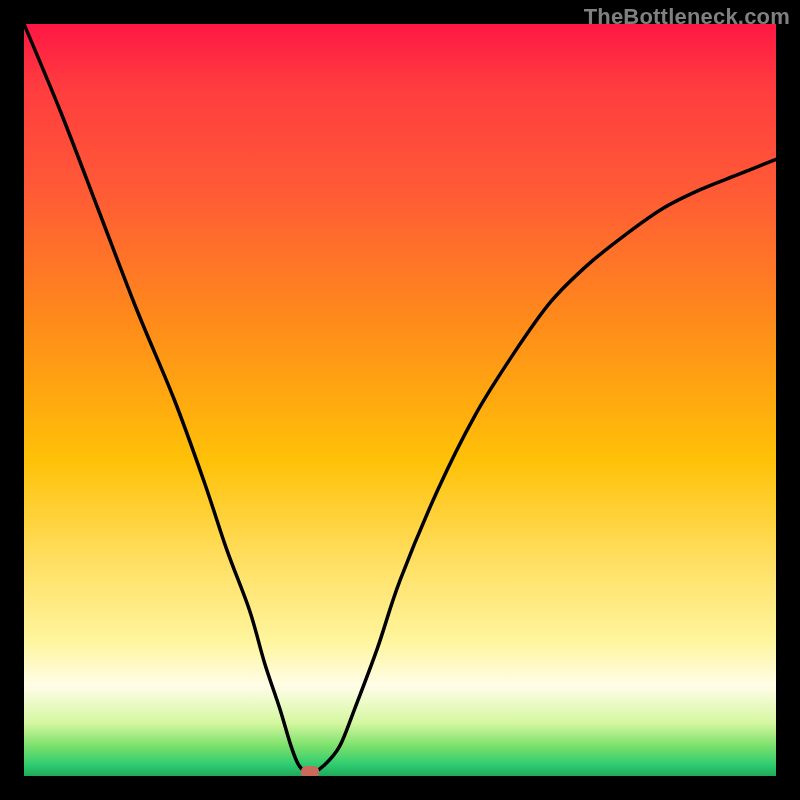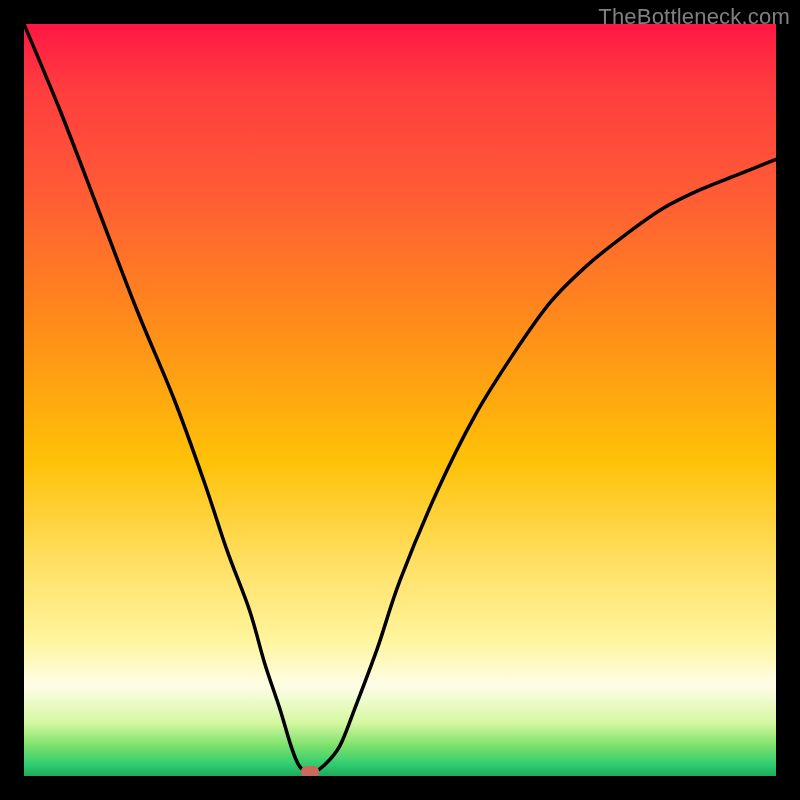--- a/index.html
+++ b/index.html
@@ -54,21 +54,21 @@
     border-radius: 6px / 5px;
     background: #c96a5a;
     transform: translate(-50%, -50%);
   }
   .watermark {
     position: absolute;
     top: 4px;
     right: 10px;
     color: #808080;
     font-size: 22px;
-    font-weight: 400;
+    font-weight: 700;
     letter-spacing: 0.2px;
     user-select: none;
   }
 </style>
 </head>
 <body>
 
 <div class="frame">
 
   <div class="plot-area">

